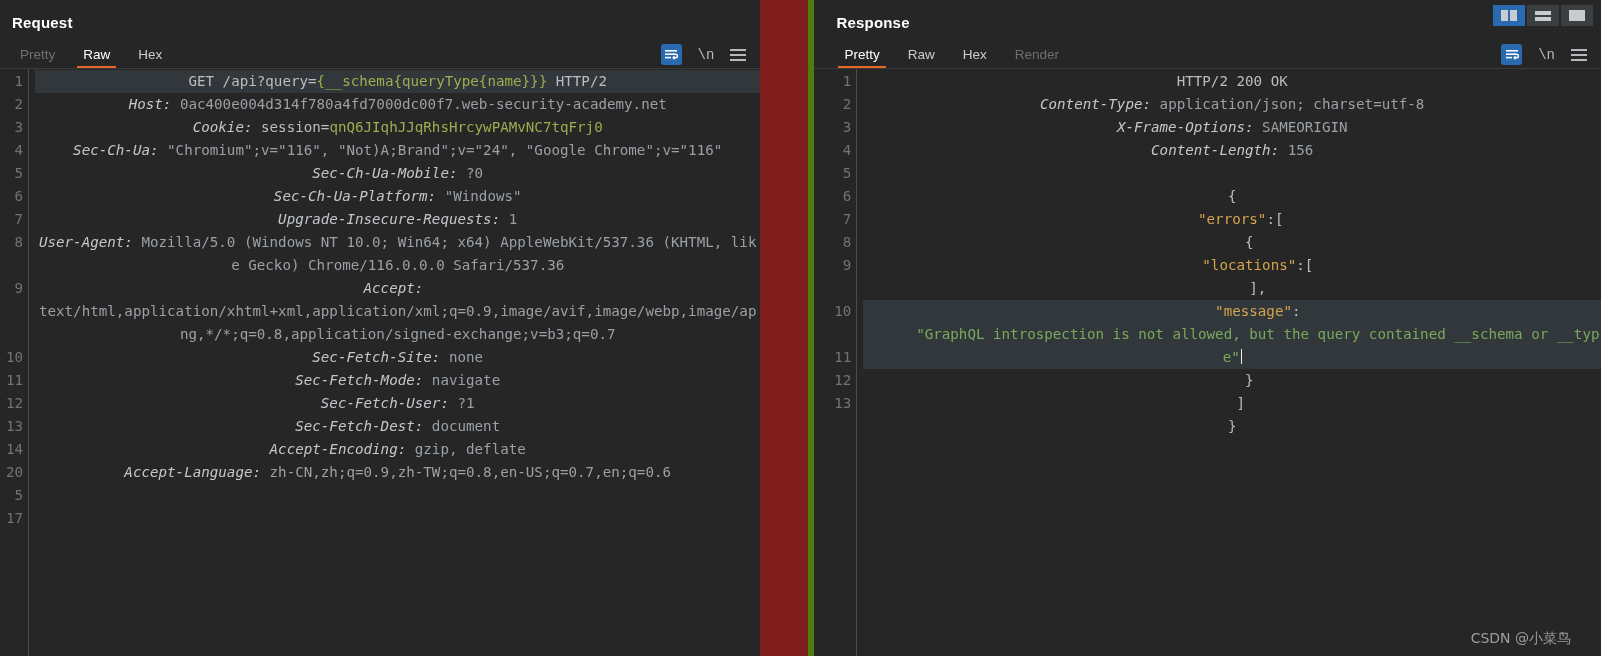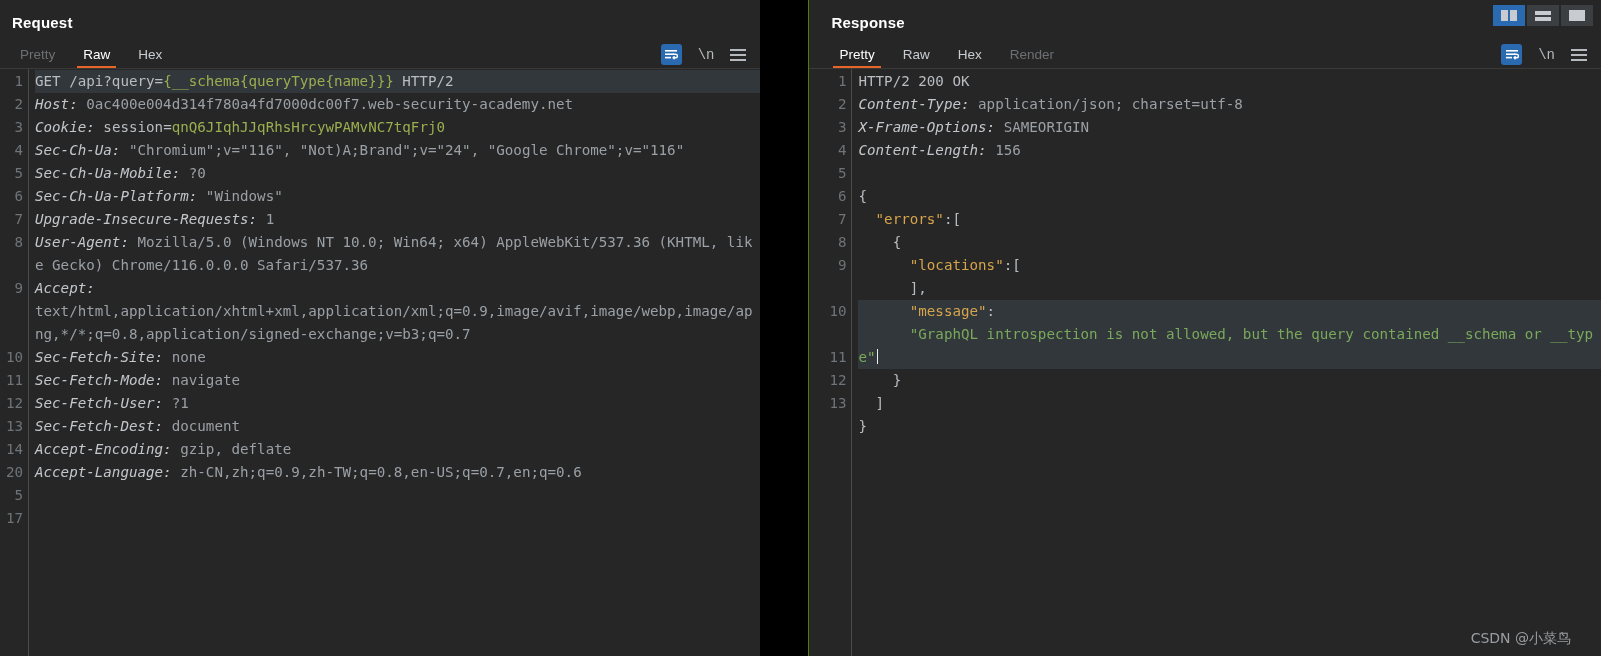--- a/index.html
+++ b/index.html
@@ -9,21 +9,21 @@
     height: 656px;
     background: #262626;
     font-family: "Liberation Sans", sans-serif;
     overflow: hidden;
   }
 
   #app {
     position: relative;
     width: 1601px;
     height: 656px;
-    background: #000000;
+    background: #7f1d1d;
     display: flex;
   }
 
   
   .layout-buttons {
     position: absolute;
     top: 5px;
     right: 8px;
     display: flex;
     gap: 2px;
@@ -48,21 +48,21 @@
 
   
   .pane {
     position: relative;
     height: 656px;
     display: flex;
     flex-direction: column;
     background: #262626;
   }
   .pane-request { width: 784px; }
-  .pane-response { width: 817px; border-left: 1px solid #4d7c0f; margin-left: 48px; }
+  .pane-response { width: 817px; border-left: 6px solid #4d7c0f; margin-left: 48px; }
 
   .pane-title {
     color: #ffffff;
     font-size: 15px;
     font-weight: bold;
     padding: 14px 0 0 12px;
     letter-spacing: .2px;
   }
   .pane-response .pane-title { padding-left: 22px; }
 
@@ -155,21 +155,21 @@
 
   .code {
     flex: 1;
     border-left: 1px solid #4a4a4a;
     padding-left: 6px;
     padding-top: 1px;
     overflow: hidden;
     white-space: pre-wrap;
     word-break: break-all;
   }
-  .code .row { min-height: 23px; }
+  .code .row { min-height: 23px; text-align: center; }
   .code .row.hl { background: #32373b; }
 
   
   .c-default { color: #b9bdc1; }
   .c-hdr     { color: #c3c7cb; font-style: italic; }
   .c-val     { color: #9aa0a6; }
   .c-green   { color: #9aae50; }
   .c-key     { color: #d5a44c; }
   .c-str     { color: #7aa95c; }
   .c-punct   { color: #b9bdc1; }

